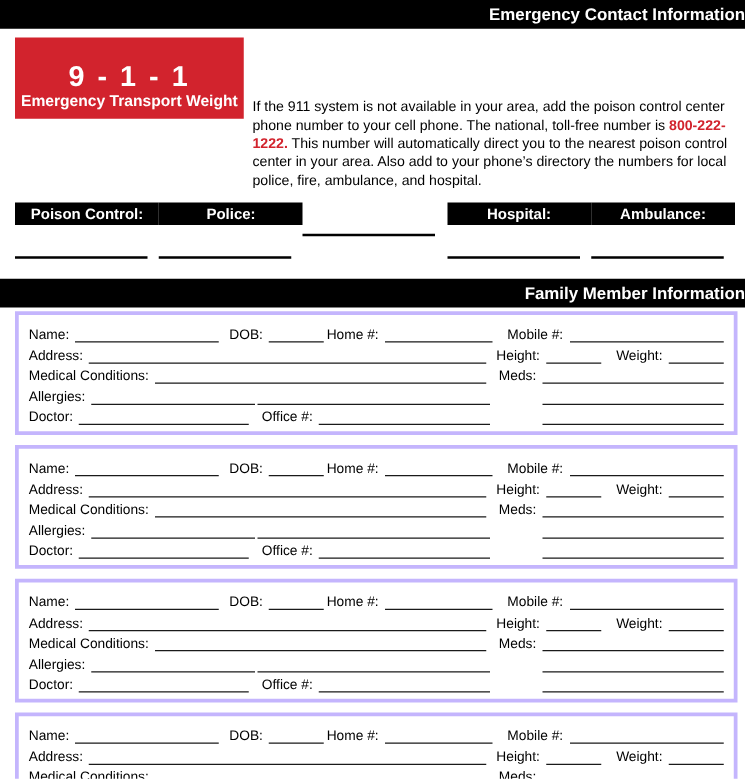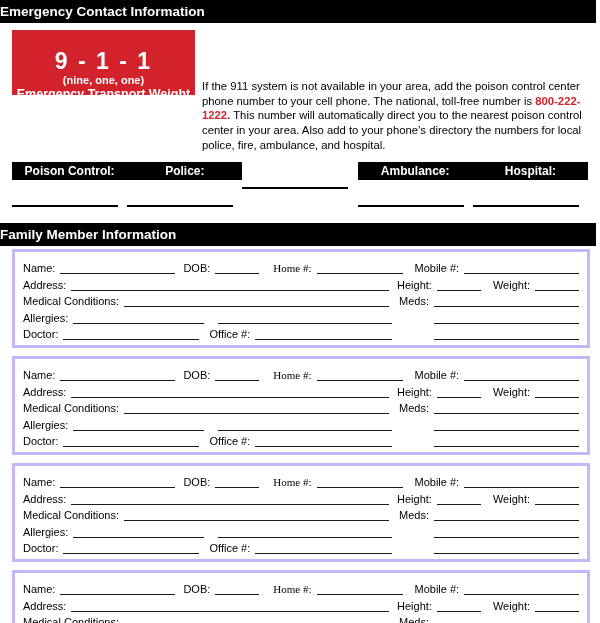--- a/index.html
+++ b/index.html
@@ -5,21 +5,21 @@
   * { box-sizing: border-box; margin: 0; padding: 0; }
   html, body { background: #fff; }
   body {
     width: 600px; height: 623px; overflow: hidden;
     font-family: "Liberation Sans", sans-serif;
     color: #000;
   }
   .black-bar {
     background: #000; color: #fff;
     width: 596px; height: 23px; line-height: 23px;
-    text-align: left; font-weight: bold; font-size: 13.5px;
+    text-align: right; font-weight: bold; font-size: 13.5px;
   }
   .top-section {
     display: flex; gap: 7px;
     margin: 7px 12px 0 12px;
   }
   .nine11-box {
     width: 183px; height: 65px; flex: 0 0 183px;
     background: #d2232d; color: #fff;
     text-align: center; font-weight: bold;
     padding-top: 18px;
@@ -58,64 +58,63 @@
   .member-box:first-child { margin-top: 3px; }
   .frow {
     display: flex; align-items: flex-end;
     height: 16.6px; font-size: 11px;
   }
   .lb { white-space: nowrap; padding-right: 5px; line-height: 13px; }
   .ln { border-bottom: 1.5px solid #1a1a1a; height: 0; margin-bottom: 1px; }
   .ml8  { margin-left: 8px; }
   .ml10 { margin-left: 10px; }
   .ml12 { margin-left: 12px; }
-  .ml14 { margin-left: 14px; font-family: Liberation Serif, serif; }
+  .ml14 { margin-left: 2px; }
   .w44  { width: 44px; }
   .w86  { width: 86px; }
   .w115 { width: 115px; }
   .w131 { width: 131px; }
   .w136 { width: 136px; }
   .w145 { width: 145px; flex: 0 0 145px; }
   .grow { flex: 1; }
   .mr42 { margin-right: 42px; }
 </style>
 </head>
 <body>
 
 <div class="black-bar">
   <span>Emergency Contact Information</span>
 </div>
 
 <div class="top-section">
   <div class="nine11-box" style="background: rgb(210, 35, 45);">
     <div class="nine11-number">9 - 1 - 1</div>
-    <div class="nine11-spelled">(nine, one, one)</div>
     <div class="nine11-subtitle">Emergency Transport Weight</div>
   </div>
   <div class="intro-text"><span>If the 911 system is not available in your area, add the poison control center phone number to your cell phone. The national, toll-free number is </span><span class="phone-red" style="color: rgb(210, 35, 45);">800-222-1222.</span><span> This number will automatically direct you to the nearest poison control center in your area. Also add to your phone’s directory the numbers for local police, fire, ambulance, and hospital.</span></div>
 </div>
 
 <div class="contacts-row">
   <div class="contact-col">
     <div class="contact-label">Poison Control:</div>
     <div class="contact-line"></div>
   </div>
   <div class="contact-col">
     <div class="contact-label">Police:</div>
     <div class="contact-line"></div>
   </div>
   <div class="contact-col">
     <div class="contact-line"></div>
   </div>
   <div class="contact-col">
+    <div class="contact-label">Hospital:</div>
+    <div class="contact-line"></div>
+  </div>
+  <div class="contact-col">
     <div class="contact-label">Ambulance:</div>
-    <div class="contact-line"></div>
-  </div>
-  <div class="contact-col">
-    <div class="contact-label">Hospital:</div>
     <div class="contact-line"></div>
   </div>
 </div>
 
 <div class="black-bar family-bar">
   <span>Family Member Information</span>
 </div>
 
 <div class="members">
   <div class="member-box">

